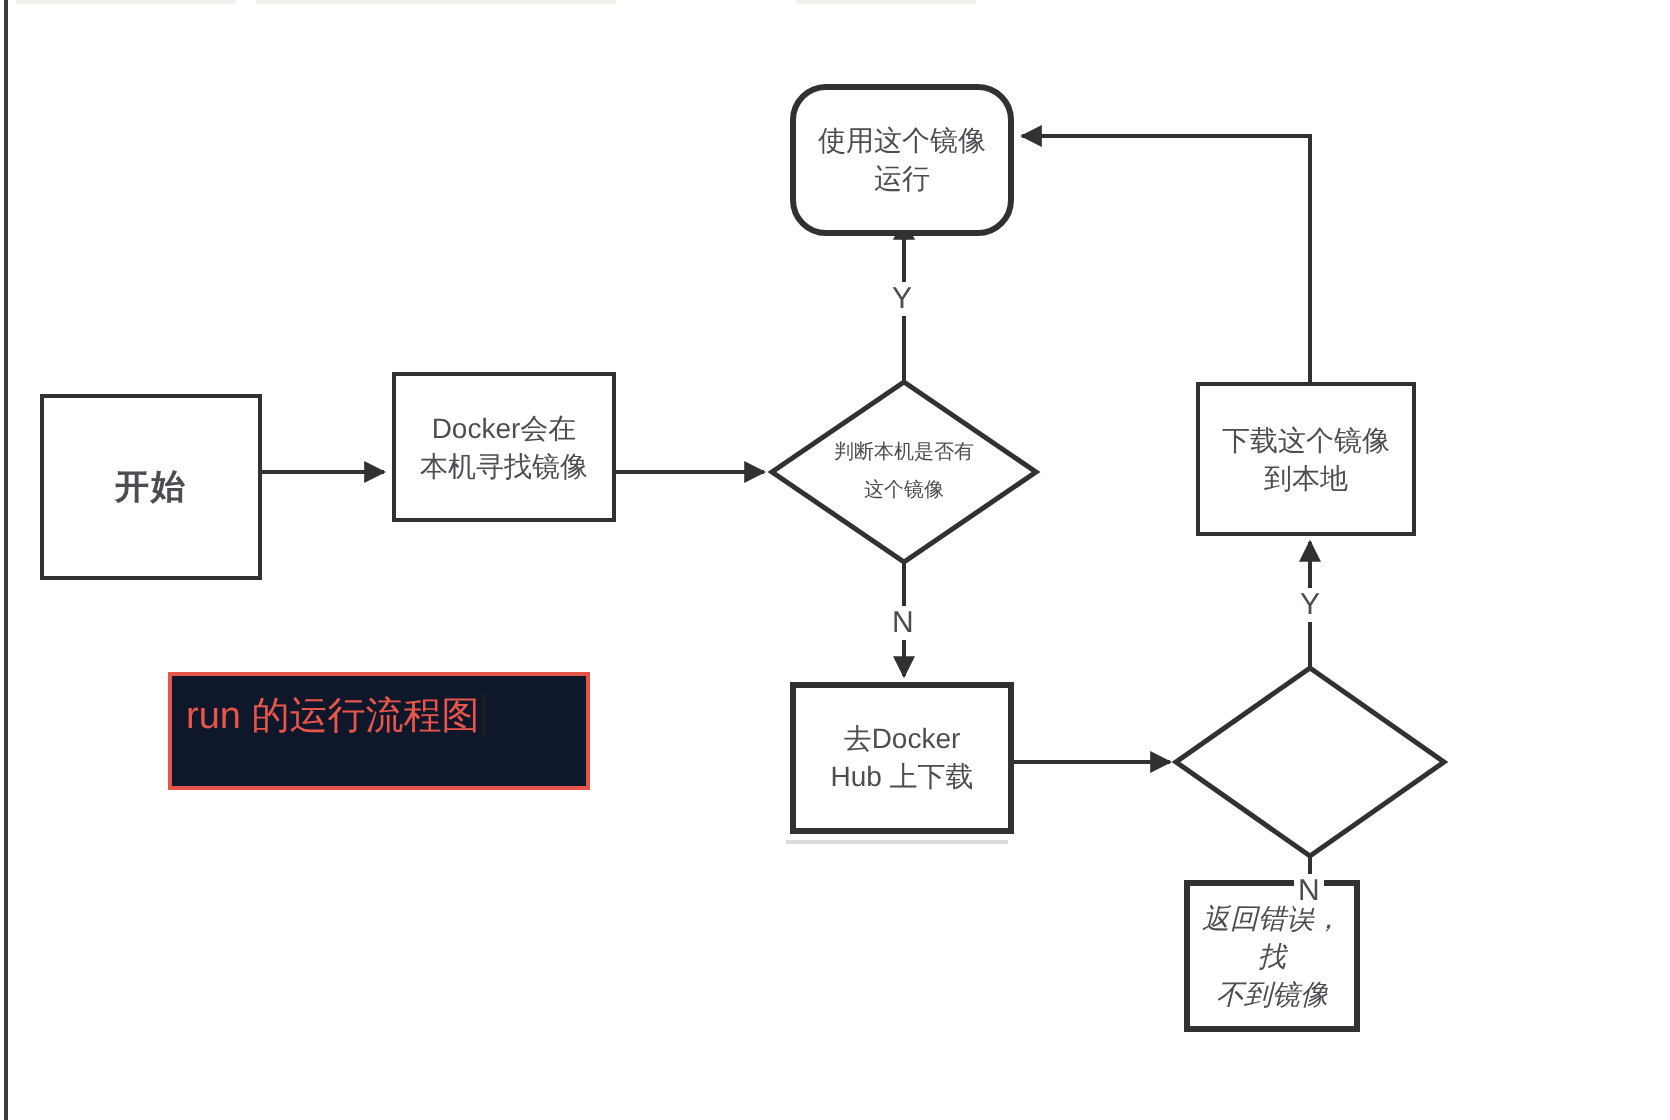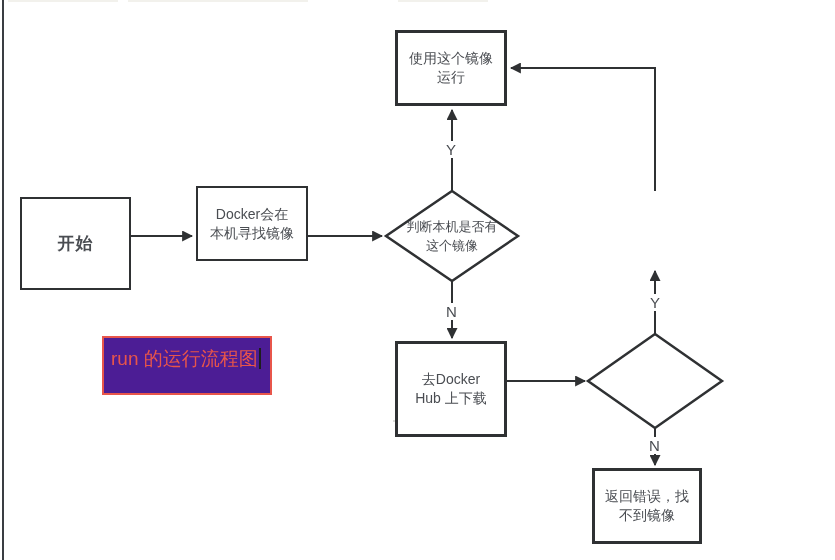--- a/index.html
+++ b/index.html
@@ -17,44 +17,44 @@
   .edges{position:absolute;left:0;top:0;width:835px;height:560px;}
 
   .node{
     position:absolute;box-sizing:border-box;border:2.5px solid #2f3133;background:#ffffff;
     display:flex;align-items:center;justify-content:center;text-align:center;
     color:#4a4d52;font-size:14px;line-height:19px;
   }
   .node-label{white-space:pre-line;}
   .n-start{left:20px;top:197px;width:111px;height:93px;font-weight:bold;font-size:17px;letter-spacing:1px;}
   .n-find{left:196px;top:186px;width:112px;height:75px;}
-  .n-run{left:395px;top:30px;width:112px;height:76px;border-width:3px;}
+  .n-run{left:395px;top:42px;width:112px;height:76px;border-width:3px;border-radius:18px;}
   .n-download{left:598px;top:191px;width:110px;height:77px;}
-  .n-hub{left:395px;top:341px;width:112px;height:96px;border-width:3px;}
-  .n-error{left:592px;top:468px;width:110px;height:76px;border-width:3px;}
+  .n-hub{left:395px;top:341px;width:112px;height:76px;border-width:3px;}
+  .n-error{left:592px;top:440px;width:88px;height:76px;border-width:3px;font-style:italic;}
 
   .diamond-label{
     position:absolute;display:flex;align-items:center;justify-content:center;text-align:center;
-    color:#4a4d52;font-size:13px;line-height:19px;white-space:pre-line;pointer-events:none;
+    color:#4a4d52;font-size:10px;line-height:19px;white-space:pre-line;pointer-events:none;
   }
   .d-local{left:386px;top:206px;width:132px;height:60px;}
   .d-hub{left:588px;top:351px;width:134px;height:60px;}
 
   .edge-label{
     position:absolute;background:#ffffff;color:#4a4d52;font-size:15px;line-height:17px;
     padding:0 2px;text-align:center;
   }
   .el-y1{left:444px;top:141px;}
   .el-n1{left:444px;top:303px;}
   .el-y2{left:648px;top:294px;}
   .el-n2{left:647px;top:437px;}
 
   .annotation{
-    position:absolute;left:84px;top:336px;width:170px;height:59px;box-sizing:border-box;
-    border:2px solid #e8564b;background:#4c1d95;margin-left:18px;
+    position:absolute;left:84px;top:336px;width:211px;height:59px;box-sizing:border-box;
+    border:2px solid #e8564b;background:#0f172a;
   }
   .annotation-text{
     position:absolute;left:7px;top:9px;color:#e8554a;font-size:19px;line-height:24px;white-space:nowrap;
   }
   .text-cursor{
     display:inline-block;width:2px;height:21px;background:#1e1e1e;vertical-align:-4px;margin-left:1px;
   }
 </style>
 </head>
 <body>
@@ -94,20 +94,24 @@
   <div class="node n-find">
     <span class="node-label">Docker会在
 本机寻找镜像</span>
   </div>
 
   <div class="node n-run">
     <span class="node-label">使用这个镜像
 运行</span>
   </div>
 
+  <div class="node n-download">
+    <span class="node-label">下载这个镜像
+到本地</span>
+  </div>
 
   <div class="node n-hub">
     <span class="node-label">去Docker
 Hub 上下载</span>
   </div>
 
   <div class="node n-error">
     <span class="node-label">返回错误，找
 不到镜像</span>
   </div>

